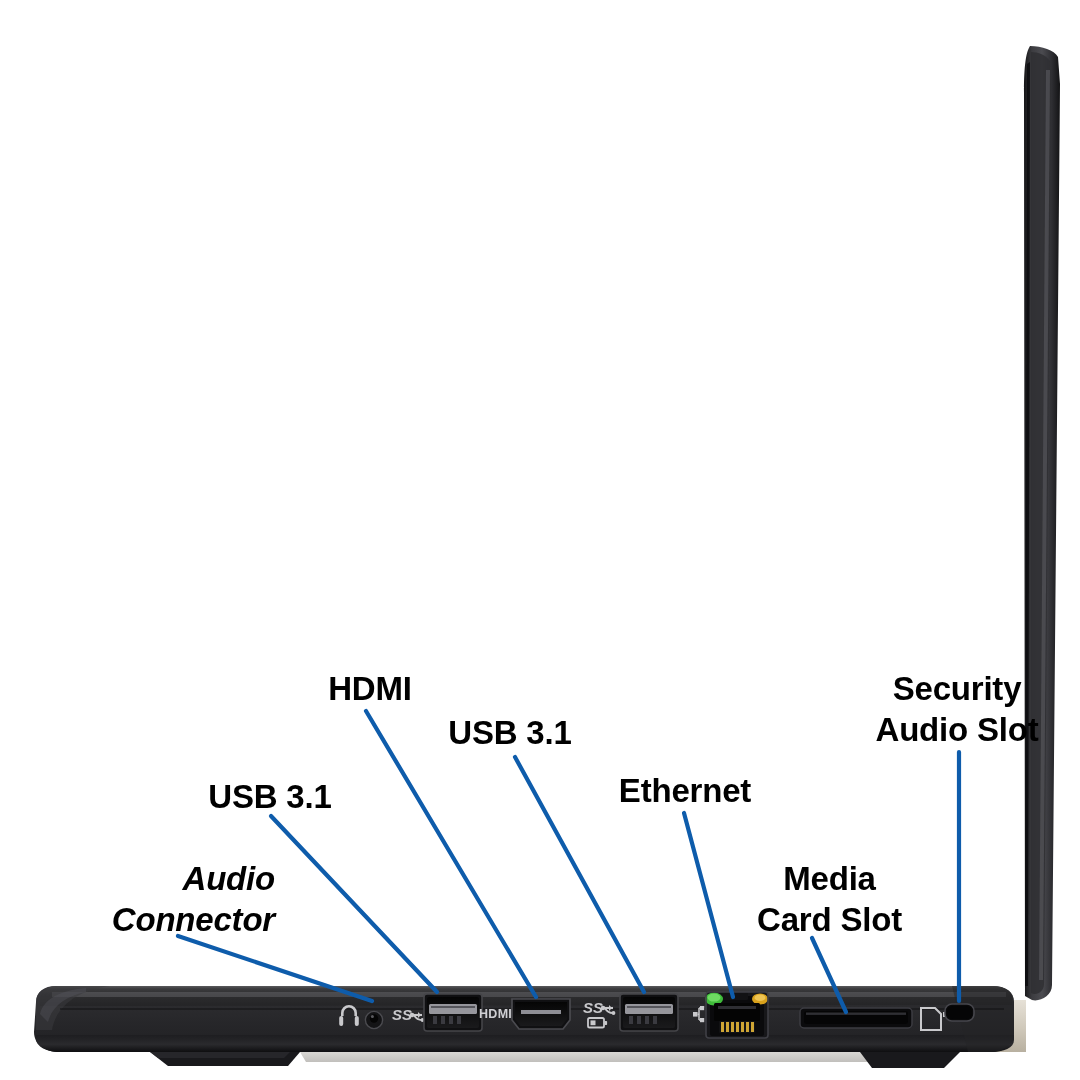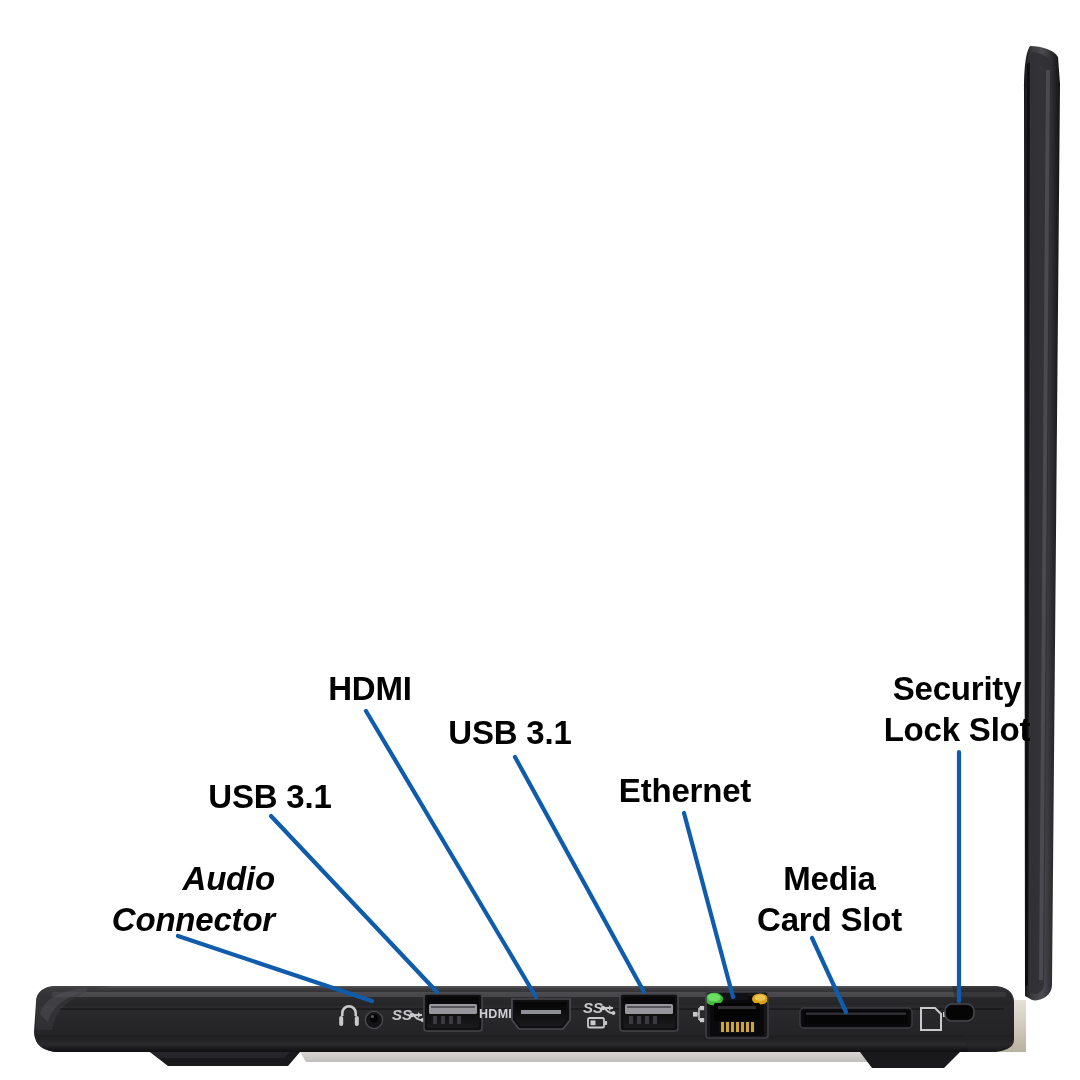--- a/index.html
+++ b/index.html
@@ -296,15 +296,15 @@
   <div class="label ta-center" style="left:280px; top:668px; width:180px;">HDMI</div>
 
   <div class="label ta-center" style="left:420px; top:712px; width:180px;">USB 3.1</div>
 
   <div class="label ta-center" style="left:722px; top:858px; width:215px;">Media
 Card Slot</div>
 
   <div class="label ta-center" style="left:590px; top:770px; width:190px;">Ethernet</div>
 
   <div class="label ta-center" style="left:862px; top:668px; width:190px;">Security
-Lock Slot</div>
+Audio Slot</div>
 
 </div>
 
 </body></html>

